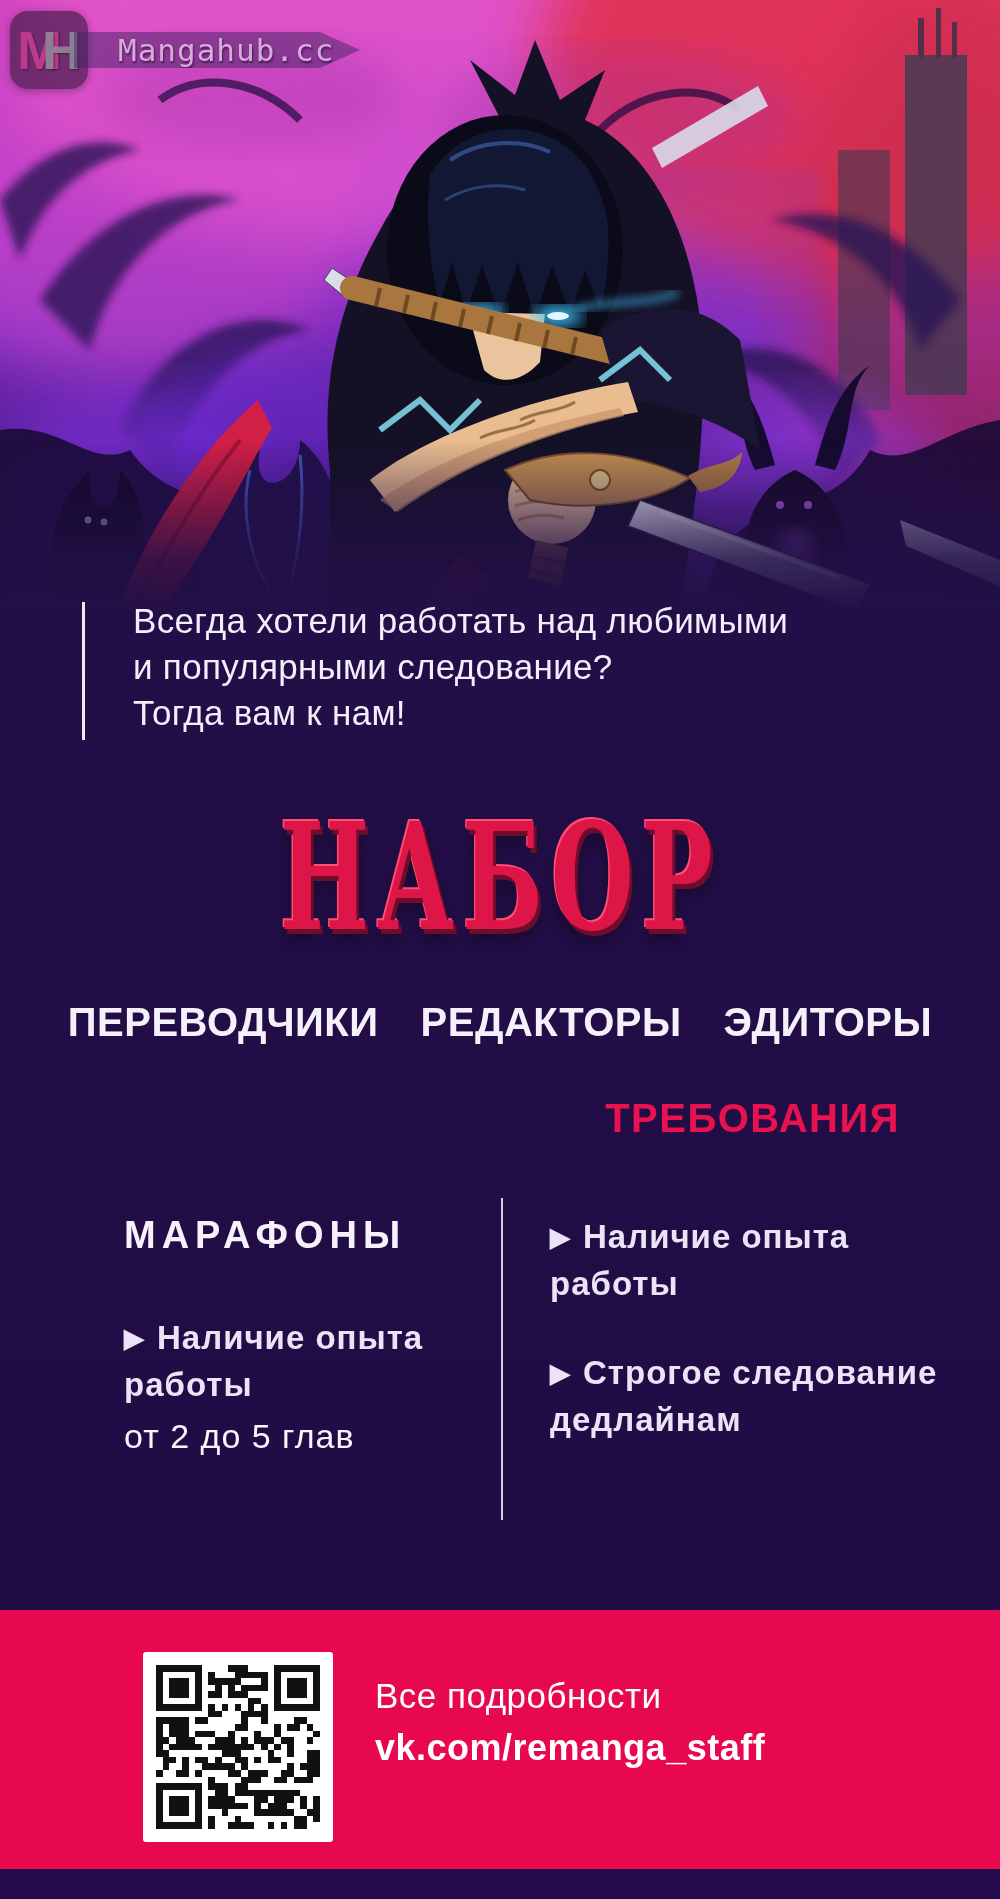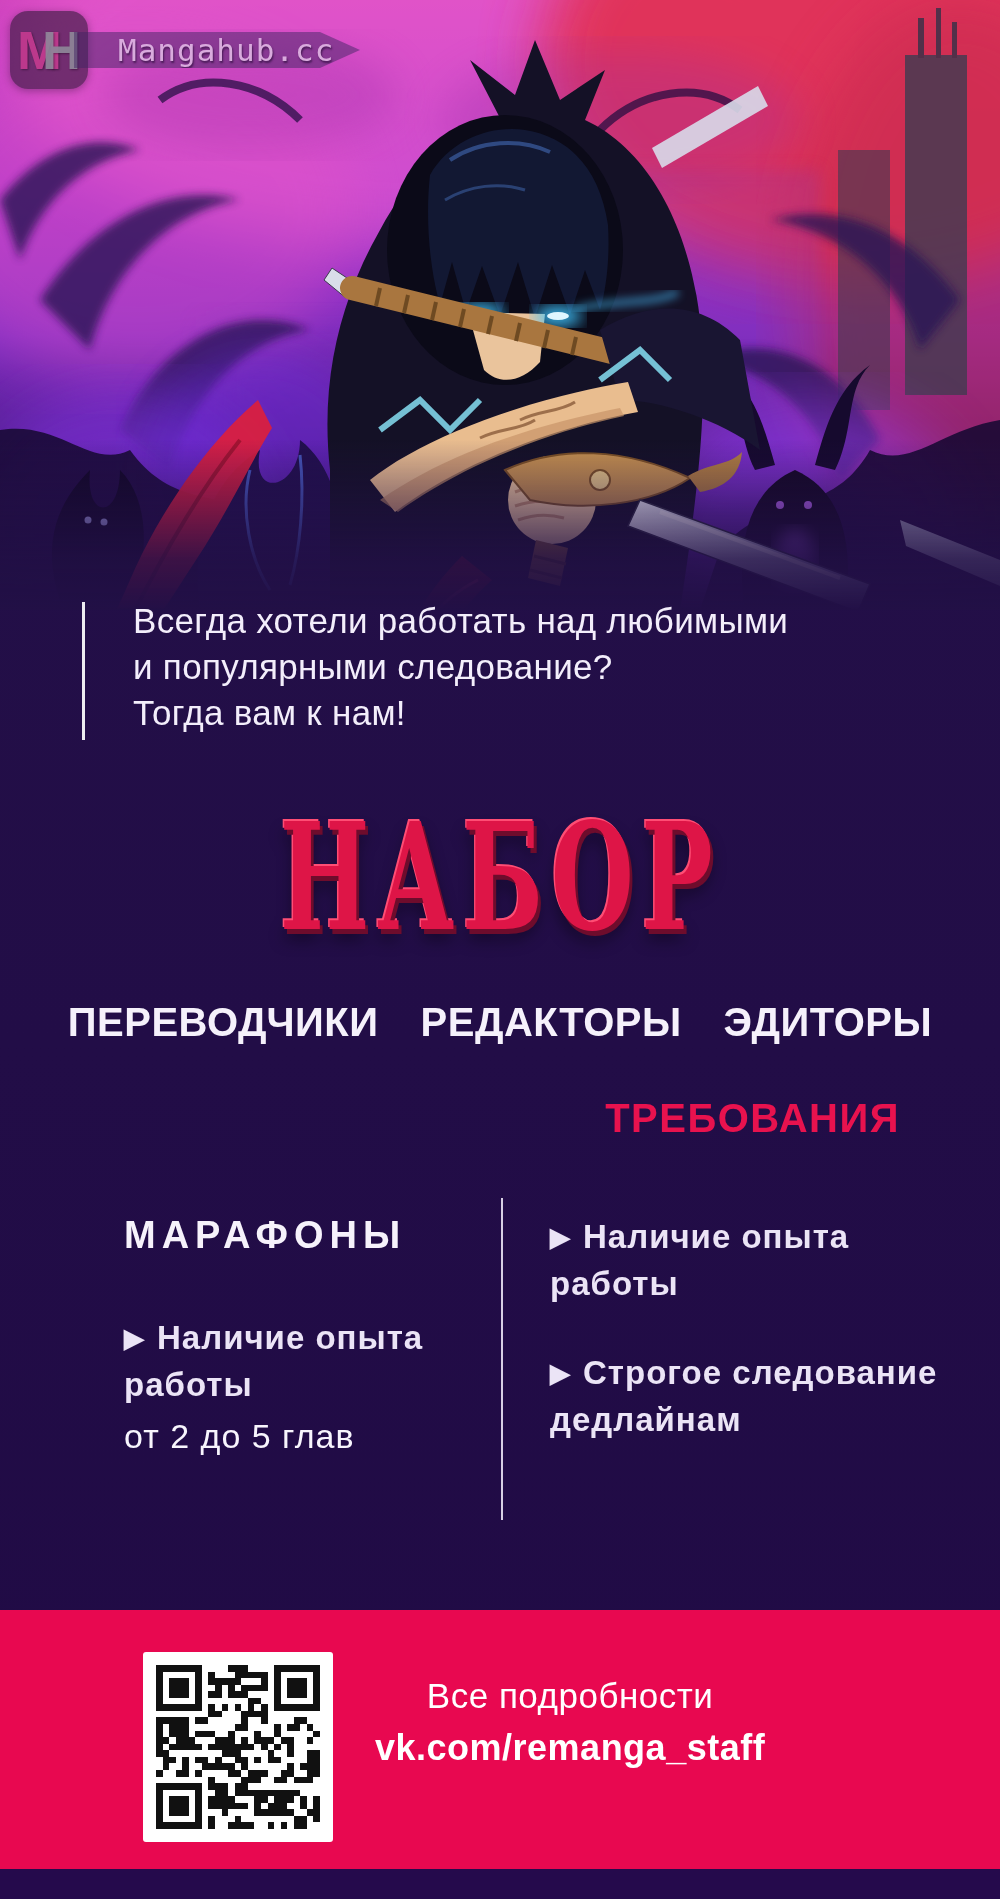--- a/index.html
+++ b/index.html
@@ -62,21 +62,21 @@
   .req-item{font-size:33px;line-height:1.42;color:#ebe4f6;letter-spacing:1px;margin-bottom:42px;font-weight:bold;}
   .req-item .bullet{font-size:26px;margin-right:12px;position:relative;top:-2px;}
   .req-item .itxt{white-space:pre-line;}
   .req-strong{font-size:34px;font-weight:normal;color:#f8f5fd;letter-spacing:1px;margin-top:-34px;}
   .divider{position:absolute;left:501px;top:1198px;width:2px;height:322px;background:rgba(240,235,250,.88);}
   
   .footer{position:absolute;left:0;top:1610px;width:1000px;height:259px;background:#e80850;}
   .qr-box{position:absolute;left:143px;top:42px;width:164px;height:164px;background:#fff;padding:13px;border-radius:3px;}
   .qr-box svg{display:block;width:164px;height:164px;}
   .footer-text{position:absolute;left:375px;top:60px;color:#ffffff;}
-  .footer-note{font-size:35px;font-weight:400;line-height:52px;letter-spacing:.5px;text-align:center;}
+  .footer-note{font-size:35px;font-weight:400;line-height:52px;letter-spacing:.5px;}
   .footer-link{font-size:36px;font-weight:600;line-height:52px;letter-spacing:.5px;}
   .bottom-strip{position:absolute;left:0;top:1869px;width:1000px;height:30px;background:#250a4c;}
 </style>
 </head>
 <body>
 
 <div class="poster">
 
   <div class="hero">
     <svg width="1000" height="610" viewBox="0 0 1000 610" preserveAspectRatio="none">

